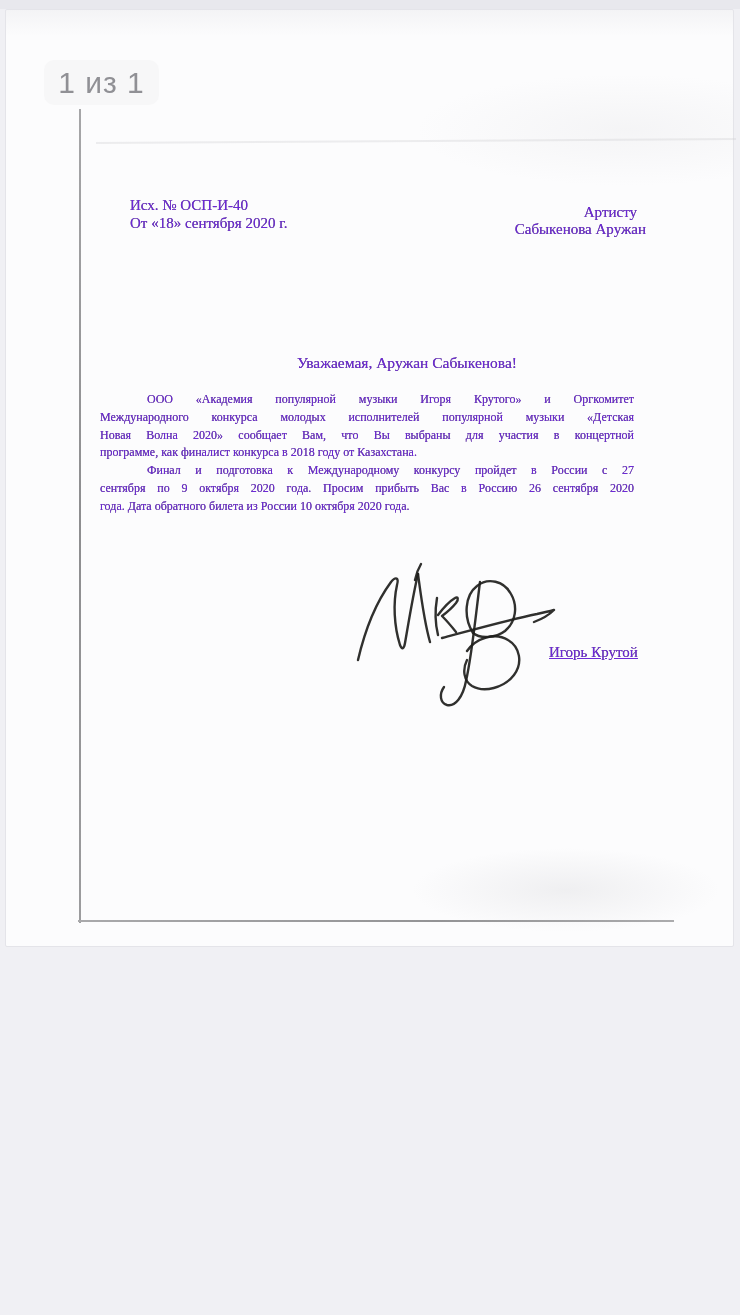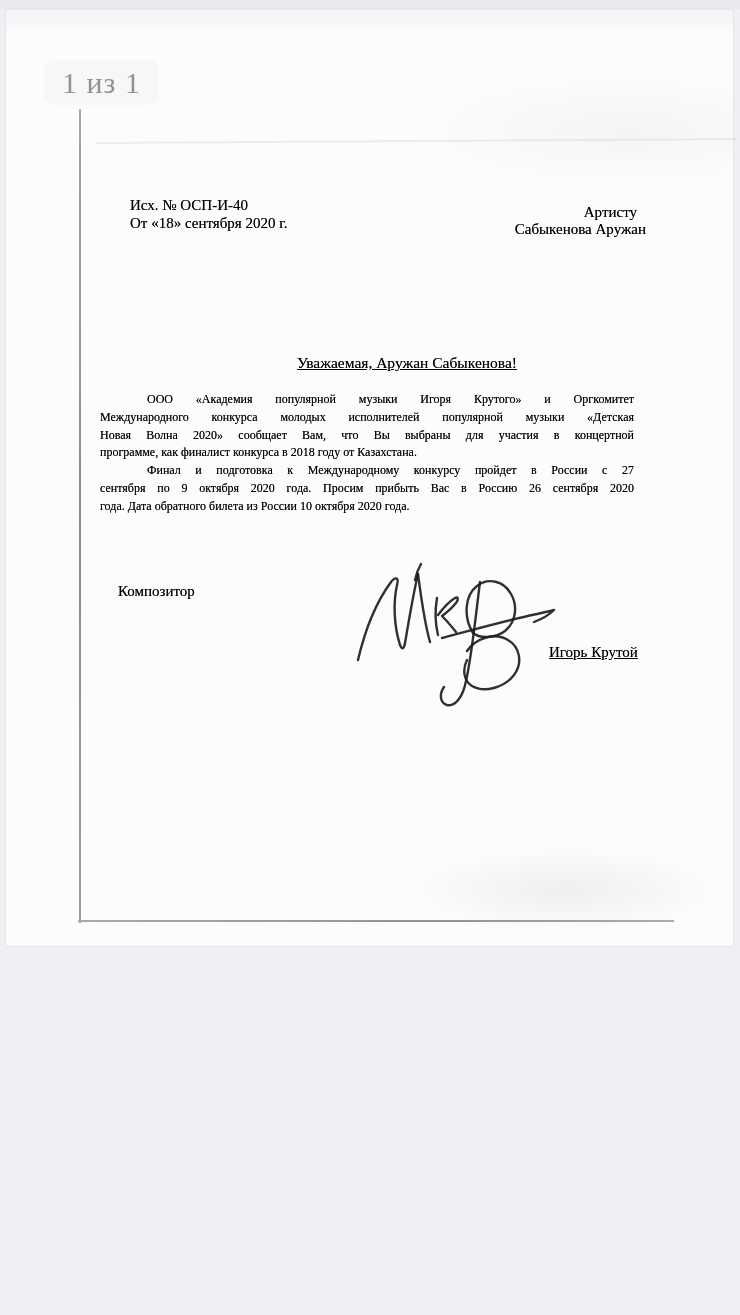--- a/index.html
+++ b/index.html
@@ -22,51 +22,51 @@
     position:absolute;left:0;top:0;width:100%;height:100%;pointer-events:none;
     background:
       radial-gradient(220px 60px at 560px 880px, rgba(180,180,185,0.18), rgba(180,180,185,0) 70%),
       radial-gradient(300px 80px at 620px 120px, rgba(190,190,195,0.12), rgba(190,190,195,0) 70%),
       linear-gradient(180deg, rgba(235,235,238,0.5) 0px, rgba(255,255,255,0) 26px);
   }
   .page-badge{
     position:absolute;left:38px;top:50px;width:115px;height:45px;
     background:#f7f7f8;border-radius:10px;
     display:flex;align-items:center;justify-content:center;
-    font-family:Liberation Serif, serif;
+    font-family:Liberation Sans, sans-serif;
     font-size:30px;color:#909095;letter-spacing:1px;
   }
   .edge-left{
     position:absolute;left:73px;top:99px;width:2px;height:814px;
     background:linear-gradient(180deg,#a6a6a8 0%, #8d8d8f 50%, #9c9c9e 100%);
   }
   .edge-bottom{
     position:absolute;left:72px;top:910px;width:596px;height:2px;
     background:linear-gradient(90deg,#a9a9ab, #939395 60%, #ababad);
   }
   .edge-topfaint{
     position:absolute;left:90px;top:130px;width:640px;height:2px;
     background:rgba(205,205,210,0.35);transform:rotate(-0.35deg);
   }
   
-  .ink{ color:#000000; text-shadow:0 0 0.5px rgba(40,40,38,0.75); }
+  .ink{ color:#6d28d9; text-shadow:0 0 0.5px rgba(40,40,38,0.75); }
   .letter-wrap{ position:absolute;left:0;top:0;width:740px;height:947px; filter:blur(0.2px); }
   .ref-block{
     position:absolute;left:124px;top:187px;
     font-size:15px;line-height:17.5px;
   }
   .recipient-block{
     position:absolute;left:450px;top:194px;width:190px;
     font-size:15px;line-height:16.5px;text-align:right;
   }
   .recipient-block .r-title{ padding-right:9px; }
   .salutation{
     position:absolute;left:94px;top:344px;width:534px;
     padding-left:40px;box-sizing:content-box;
-    font-size:15.5px;text-align:center;text-decoration:underline;
+    font-size:15.5px;text-align:center;
   }
   .letter-body{
     position:absolute;left:94px;top:381px;width:534px;
     font-size:12px;line-height:17.8px;
   }
   .body-line{ text-align:justify; text-align-last:justify; }
   .body-line.first{ padding-left:47px; }
   .body-line.last{ text-align-last:left; }
   .closing-block{
     position:absolute;left:112px;top:572px;
@@ -113,21 +113,20 @@
       <div class="body-line first">ООО «Академия популярной музыки Игоря Крутого» и Оргкомитет</div>
       <div class="body-line">Международного конкурса молодых исполнителей популярной музыки «Детская</div>
       <div class="body-line">Новая Волна 2020» сообщает Вам, что Вы выбраны для участия в концертной</div>
       <div class="body-line last">программе, как финалист конкурса в 2018 году от Казахстана.</div>
       <div class="body-line first">Финал и подготовка к Международному конкурсу пройдет в России с 27</div>
       <div class="body-line">сентября по 9 октября 2020 года. Просим прибыть Вас в Россию 26 сентября 2020</div>
       <div class="body-line last">года. Дата обратного билета из России 10 октября 2020 года.</div>
     </div>
 
     <div class="closing-block ink">
-      <div>Композитор</div>
     </div>
 
     <svg class="signature-svg" viewBox="345 548 215 155" xmlns="http://www.w3.org/2000/svg" aria-hidden="true">
       <path d="M352 650 C359 620 371 591 385 572 C390 566 393 568 391 575 C387 593 388 616 394 635 C396 640 398 639 399 633 C403 610 407 585 412 564"></path>
       <path d="M409 570 C410 565 412 559 415 554"></path>
       <path d="M412 564 C415 586 418 611 424 632"></path>
       <path d="M431 588 C429 600 429 613 432 625"></path>
       <path d="M432 605 C438 597 444 591 449 588 C452 586 453 589 450 593 C446 598 440 603 436 606 C441 611 446 617 450 622"></path>
       <path d="M436 628 C466 620 502 610 531 604 C539 602 545 601 548 600 C543 605 536 609 528 612"></path>
       <path d="M467 623 C457 607 459 585 471 576 C482 567 498 571 505 584 C512 596 510 612 499 621 C490 628 474 629 467 623"></path>

